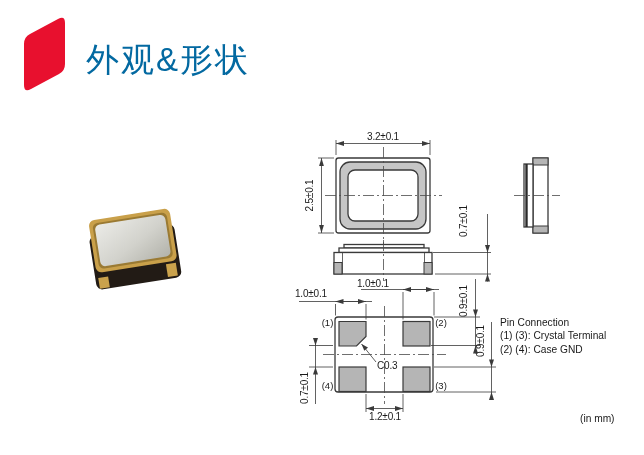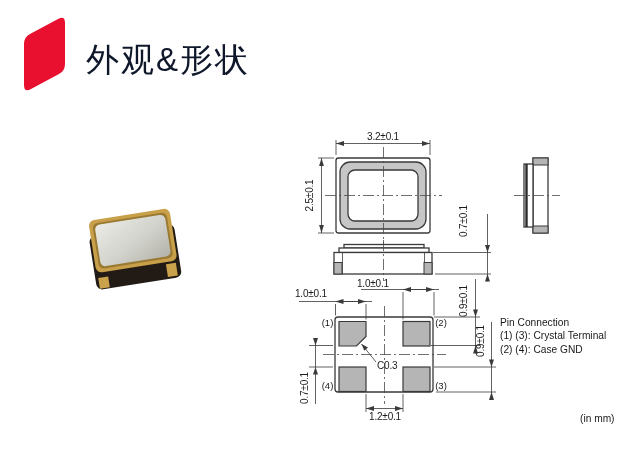--- a/index.html
+++ b/index.html
@@ -1,19 +1,19 @@
 <!DOCTYPE html>
 <html><head>
 <meta charset="utf-8">
 <style>
   html,body{margin:0;padding:0;background:#fff;}
   .page{position:relative;width:644px;height:455px;background:#fff;overflow:hidden;
         font-family:"Liberation Sans",sans-serif;}
   .hdr{position:absolute;left:22px;top:12px;display:flex;align-items:center;}
-  .hdr .ttl{font-size:33px;color:#0f172a;letter-spacing:2px;margin-left:14px;
+  .hdr .ttl{font-size:33px;color:#0369a1;letter-spacing:2px;margin-left:14px;
             font-family:"Liberation Sans",sans-serif;font-weight:500;line-height:1;
             position:relative;top:6px;}
   svg text{font-family:"Liberation Sans",sans-serif;fill:#1a1a1a;}
   .dimtxt{font-size:10px;letter-spacing:-0.2px;}
   .pintxt{font-size:9.5px;}
   .notetxt{font-size:10.2px;}
   .ol{stroke:#3a3a3a;stroke-width:1.3;fill:#fff;}
   .thin{stroke:#3a3a3a;stroke-width:0.8;fill:none;}
   .cl{stroke:#4a4a4a;stroke-width:0.8;fill:none;stroke-dasharray:11 3 2 3;}
   .arr{fill:#3a3a3a;stroke:none;}

